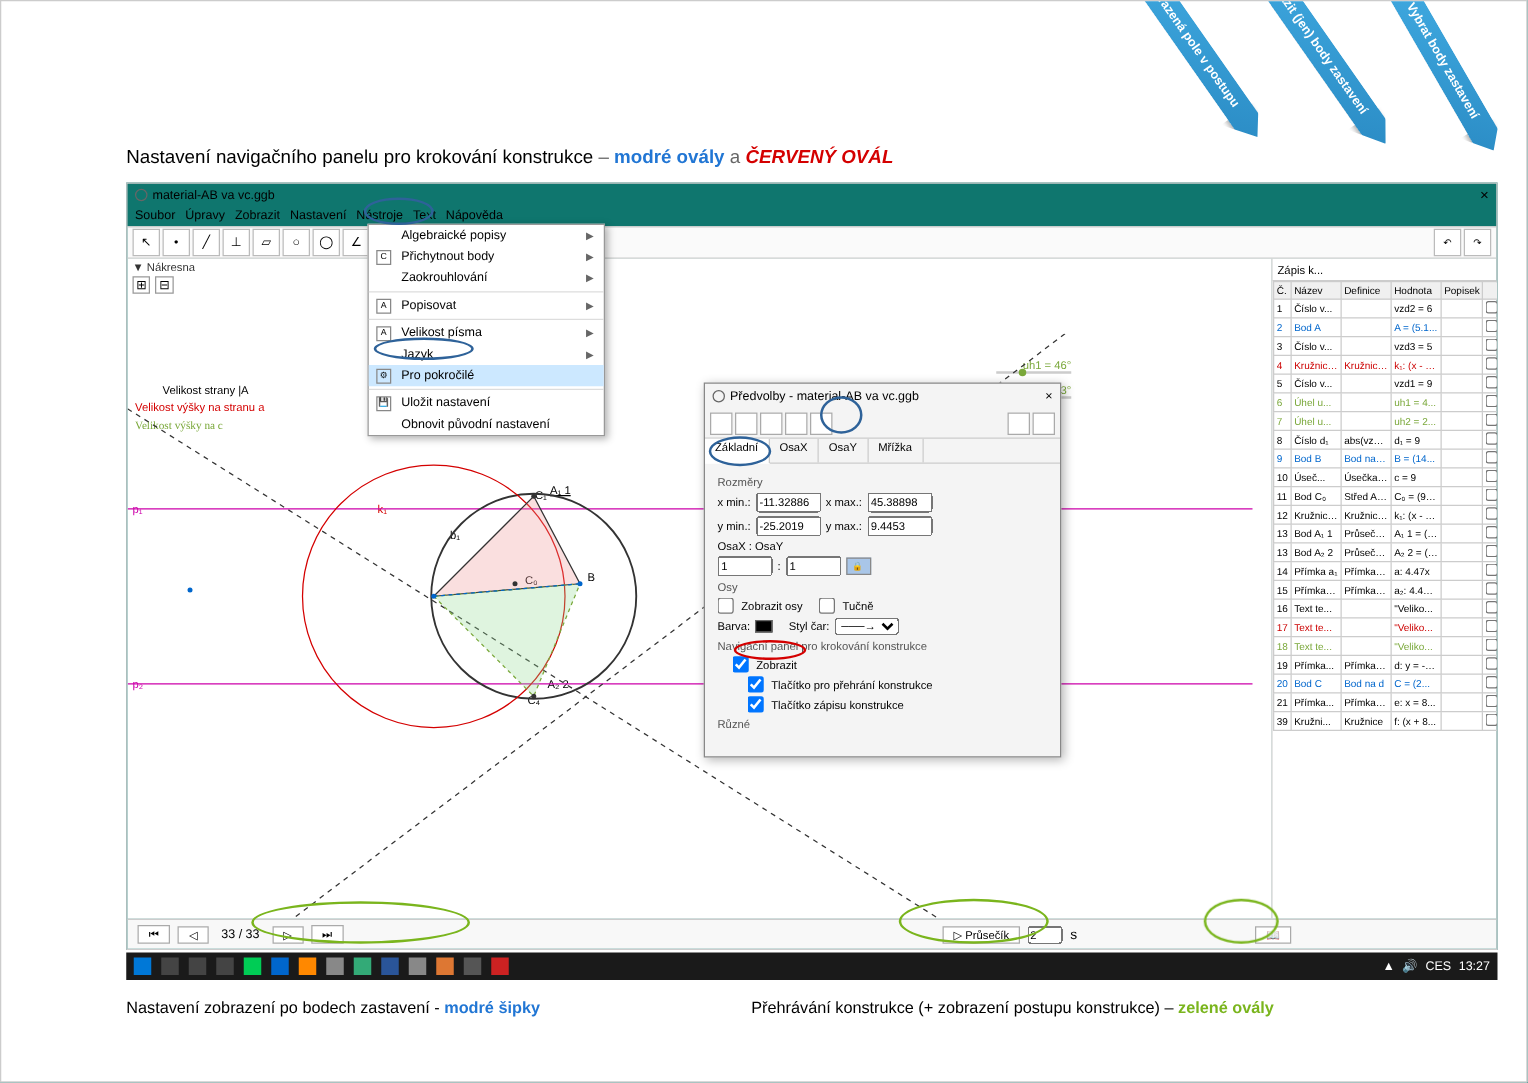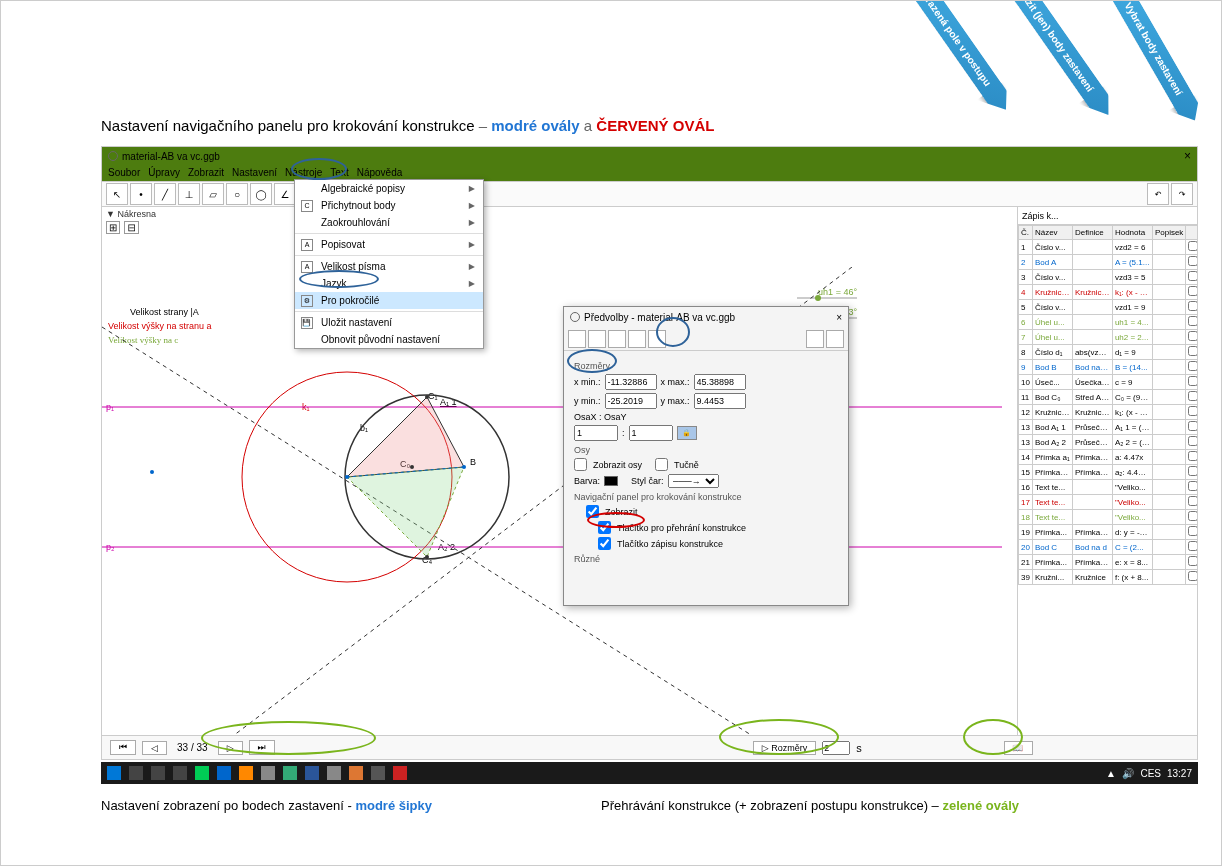--- a/index.html
+++ b/index.html
@@ -3,24 +3,24 @@
 <meta charset="utf-8">
 <style>
 * { box-sizing: border-box; margin: 0; padding: 0; }
 body { font-family: "Segoe UI", Arial, sans-serif; font-size: 11px; background: #fff; width: 1222px; height: 866px; position: relative; overflow: hidden; border: 1px solid #ccc; }
 
 
 .page-title { position: absolute; top: 116px; left: 100px; font-size: 15px; }
 .page-title .black { color: #000; }
 .page-title .gray { color: #666; }
 .page-title .blue { color: #2176d4; font-weight: bold; }
-.page-title .red { color: #d40000; font-weight: bold; }
-
-
-.app-window { position: absolute; top: 145px; left: 100px; width: 1097px; height: 614px; background: #4d7c0f; border: 1px solid #ccc; }
+.page-title .red { color: #d40000; font-weight: bold; font-style: italic; }
+
+
+.app-window { position: absolute; top: 145px; left: 100px; width: 1097px; height: 614px; background: #0f766e; border: 1px solid #ccc; }
 .app-title-bar { height: 18px; padding: 0 6px; display: flex; align-items: center; font-size: 10px; position: relative; }
 .ggb-icon { width: 10px; height: 10px; border: 1px solid #666; border-radius: 50%; margin-right: 4px; display: inline-block; }
 .close-x { position: absolute; right: 6px; top: 2px; font-size: 12px; cursor: pointer; }
 
 .menubar { height: 16px; padding: 2px 6px; font-size: 10px; display: flex; gap: 8px; }
 .menubar span { cursor: pointer; }
 
 
 .toolbar { height: 26px; border-top: 1px solid #ccc; border-bottom: 1px solid #ccc; background: #fafafa; display: flex; align-items: center; padding: 0 4px; gap: 2px; }
 .tool-btn { width: 22px; height: 22px; border: 1px solid #bbb; background: #fff; display: inline-flex; align-items: center; justify-content: center; font-size: 10px; cursor: pointer; }
@@ -174,24 +174,24 @@
       <div class="slider-track" style="top:110px; right:160px;">
           <div class="slider-thumb" style="left:8px;"></div>
         </div>
 
       <div class="geo-text" style="top:100px; left:28px; color:#000;">Velikost strany  |A</div>
       <div class="geo-text" style="top:114px; left:6px; color:#d40000;">Velikost výšky na stranu a</div>
       <div class="geo-text" style="top:128px; left:6px; color:#7aa83a;font-family:Liberation Serif, serif;">Velikost výšky na c</div>
       <div class="geo-text" style="top:195px; left:4px; color:#cc00aa;">p₁</div>
       <div class="geo-text" style="top:335px; left:4px; color:#cc00aa;">p₂</div>
       <div class="geo-text" style="top:195px; left:200px; color:#d40000;">k₁</div>
-      <div class="geo-text" style="top:190px; left:338px;text-decoration:underline;">A₁ 1</div>
+      <div class="geo-text" style="top:180px; left:338px;text-decoration:underline;">A₁ 1</div>
       <div class="geo-text" style="top:184px; left:326px;">C₁</div>
       <div class="geo-text" style="top:216px; left:258px;">b₁</div>
-      <div class="geo-text" style="top:252px; left:298px;">C₀</div>
+      <div class="geo-text" style="top:252px; left:318px;">C₀</div>
       <div class="geo-text" style="top:250px; left:368px;">B</div>
       <div class="geo-text" style="top:335px; left:336px;">A₂ 2</div>
       <div class="geo-text" style="top:348px; left:320px;">C₄</div>
 
       <svg class="geom-svg">
         <line x1="0" y1="140" x2="900" y2="140" stroke="#cc00aa" stroke-width="1"></line>
         <line x1="0" y1="280" x2="900" y2="280" stroke="#cc00aa" stroke-width="1"></line>
         <line x1="90" y1="500" x2="750" y2="0" stroke="#333" stroke-dasharray="4,4"></line>
         <line x1="0" y1="60" x2="700" y2="500" stroke="#333" stroke-dasharray="4,4"></line>
         <circle cx="325" cy="210" r="82" fill="none" stroke="#333" stroke-width="1.5"></circle>
@@ -415,21 +415,21 @@
     </div>
   </div>
 
   <div class="navbar">
     <button class="nav-btn">⏮</button>
     <button class="nav-btn">◁</button>
     <span class="nav-counter">33 / 33</span>
     <button class="nav-btn">▷</button>
     <button class="nav-btn">⏭</button>
     <div class="nav-spacer"></div>
-    <button class="nav-btn">▷ Rozměry</button>
+    <button class="nav-btn">▷ Průsečík</button>
     <input class="nav-input" value="2" style="">
     <span>s</span>
     <div style="width:130px;"></div>
     <button class="nav-btn">📖</button>
     <div style="width:150px;"></div>
   </div>
 </div>
 
 <div class="dropdown" id="dropdown">
     <div class="dropdown-item">
@@ -483,20 +483,26 @@
   </div>
   <div class="prefs-toolbar">
     <span class="ico"></span>
     <span class="ico"></span>
     <span class="ico"></span>
     <span class="ico"></span>
     <span class="ico"></span>
     <div style="flex:1"></div>
     <span class="ico"></span>
     <span class="ico"></span>
+  </div>
+  <div class="prefs-tabs">
+    <div class="prefs-tab active">Základní</div>
+    <div class="prefs-tab">OsaX</div>
+    <div class="prefs-tab">OsaY</div>
+    <div class="prefs-tab">Mřížka</div>
   </div>
   <div class="prefs-body">
     <div class="prefs-section">Rozměry</div>
     <div class="prefs-row">
       <span>x min.:</span>
       <input type="text" value="-11.32886" style="">
       <span>x max.:</span>
       <input type="text" value="45.38898" style="">
     </div>
     <div class="prefs-row">

